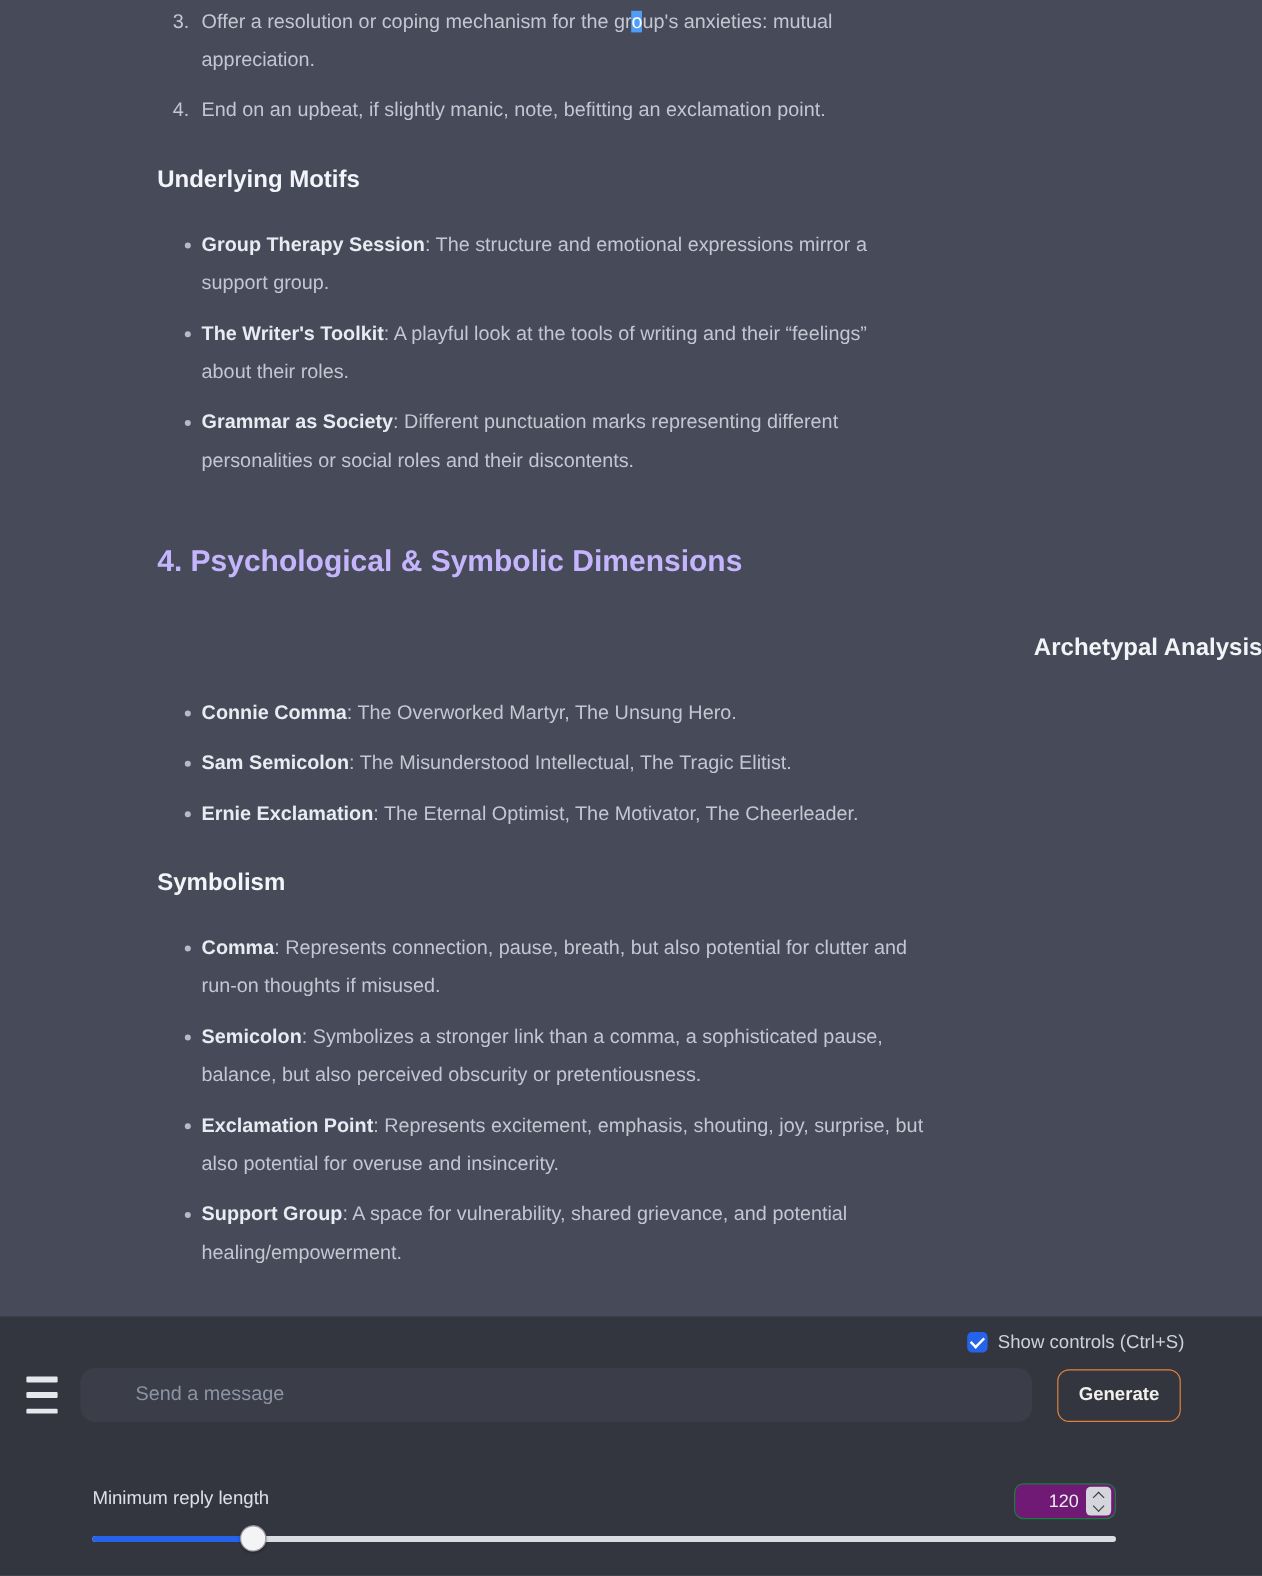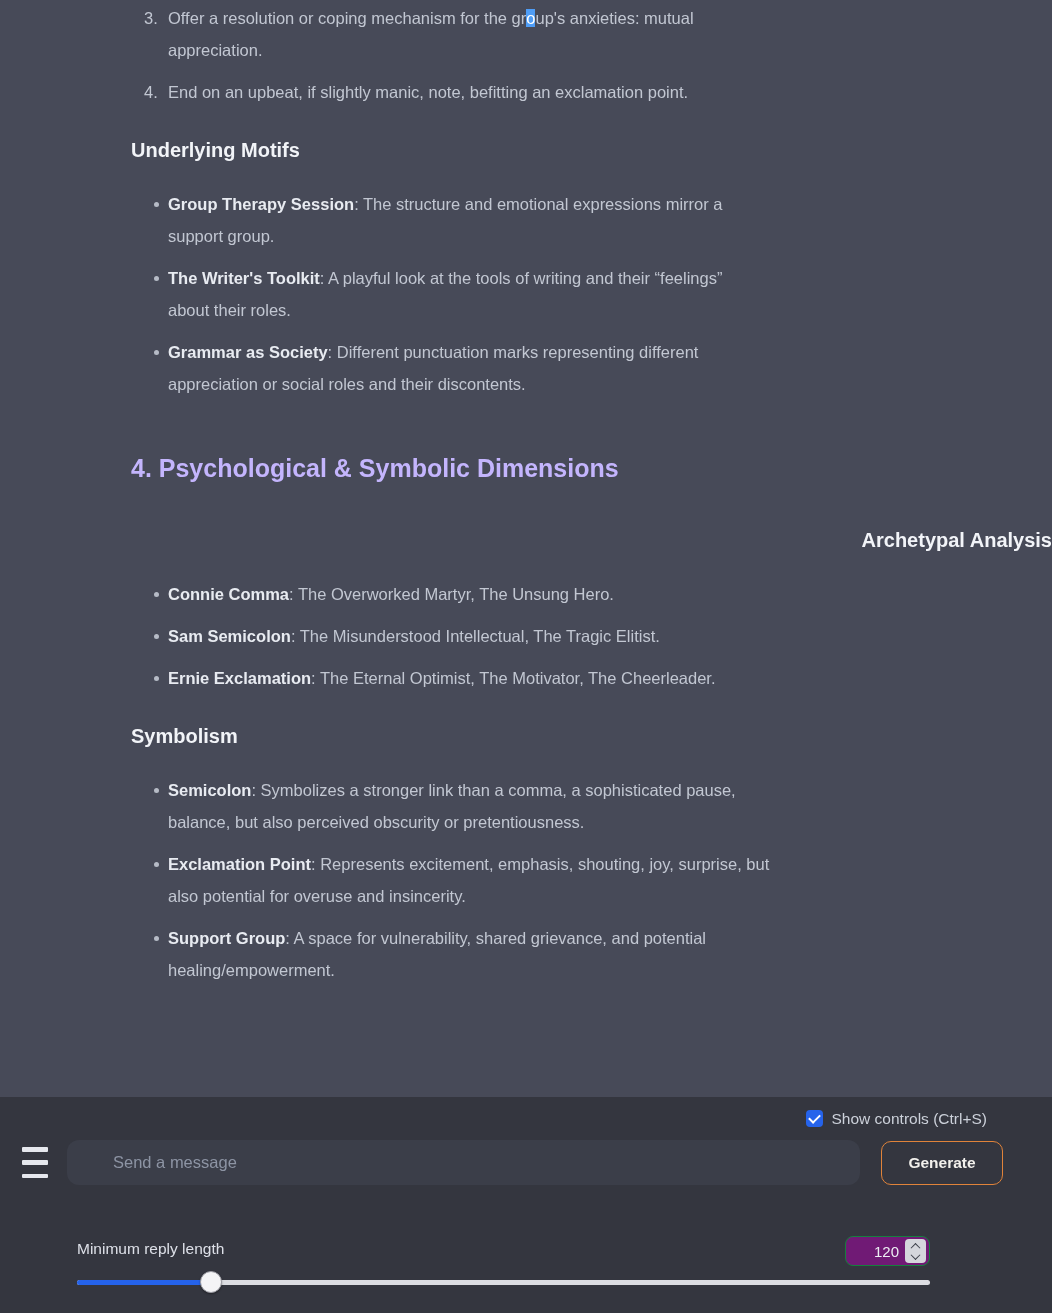--- a/index.html
+++ b/index.html
@@ -61,21 +61,21 @@
   }
   .hamburger .bar{height:4.5px;width:100%;background:#e6e8ee;border-radius:1px;}
   .msg-input{
     position:absolute;left:67px;top:43px;width:793px;height:45px;
     box-sizing:border-box;background:#3b3e49;border:none;border-radius:12px;
     padding:0 18px 0 46px;color:#ffffff;font-size:16.5px;
     font-family:"Liberation Sans","DejaVu Sans",sans-serif;outline:none;
   }
   .msg-input::placeholder{color:#8d94a4;opacity:1;}
   .gen-btn{
-    position:absolute;left:881px;top:44px;width:122px;height:44px;
+    position:absolute;left:881px;top:44px;width:103px;height:44px;
     box-sizing:border-box;background:transparent;border:1px solid #e0833a;
     border-radius:10px;color:#f2f0ec;font-weight:700;font-size:15.5px;
     font-family:"Liberation Sans","DejaVu Sans",sans-serif;cursor:pointer;
   }
   .minlen-label{
     position:absolute;left:77px;top:137px;height:30px;line-height:30px;
     color:#dde0e8;font-size:15.5px;white-space:nowrap;
   }
   .num-box{
     position:absolute;left:845px;top:139px;width:85px;height:30px;
@@ -135,21 +135,21 @@
     <div class="bli">
       <div class="line"><strong class="term">Group Therapy Session</strong><span>: The structure and emotional expressions mirror a</span></div>
       <div class="line">support group.</div>
     </div>
     <div class="bli">
       <div class="line"><strong class="term">The Writer's Toolkit</strong><span>: A playful look at the tools of writing and their “feelings”</span></div>
       <div class="line">about their roles.</div>
     </div>
     <div class="bli">
       <div class="line"><strong class="term">Grammar as Society</strong><span>: Different punctuation marks representing different</span></div>
-      <div class="line">appreciation or social roles and their discontents.</div>
+      <div class="line">personalities or social roles and their discontents.</div>
     </div>
   </div>
 
   <h2 class="md">4. Psychological &amp; Symbolic Dimensions</h2>
 
   <h3 class="md">Archetypal Analysis</h3>
 
   <div class="list">
     <div class="bli">
       <div class="line"><strong class="term">Connie Comma</strong><span>: The Overworked Martyr, The Unsung Hero.</span></div>
@@ -158,20 +158,24 @@
       <div class="line"><strong class="term">Sam Semicolon</strong><span>: The Misunderstood Intellectual, The Tragic Elitist.</span></div>
     </div>
     <div class="bli">
       <div class="line"><strong class="term">Ernie Exclamation</strong><span>: The Eternal Optimist, The Motivator, The Cheerleader.</span></div>
     </div>
   </div>
 
   <h3 class="md">Symbolism</h3>
 
   <div class="list">
+    <div class="bli">
+      <div class="line"><strong class="term">Comma</strong><span>: Represents connection, pause, breath, but also potential for clutter and</span></div>
+      <div class="line">run-on thoughts if misused.</div>
+    </div>
     <div class="bli">
       <div class="line"><strong class="term">Semicolon</strong><span>: Symbolizes a stronger link than a comma, a sophisticated pause,</span></div>
       <div class="line">balance, but also perceived obscurity or pretentiousness.</div>
     </div>
     <div class="bli">
       <div class="line"><strong class="term">Exclamation Point</strong><span>: Represents excitement, emphasis, shouting, joy, surprise, but</span></div>
       <div class="line">also potential for overuse and insincerity.</div>
     </div>
     <div class="bli">
       <div class="line"><strong class="term">Support Group</strong><span>: A space for vulnerability, shared grievance, and potential</span></div>

